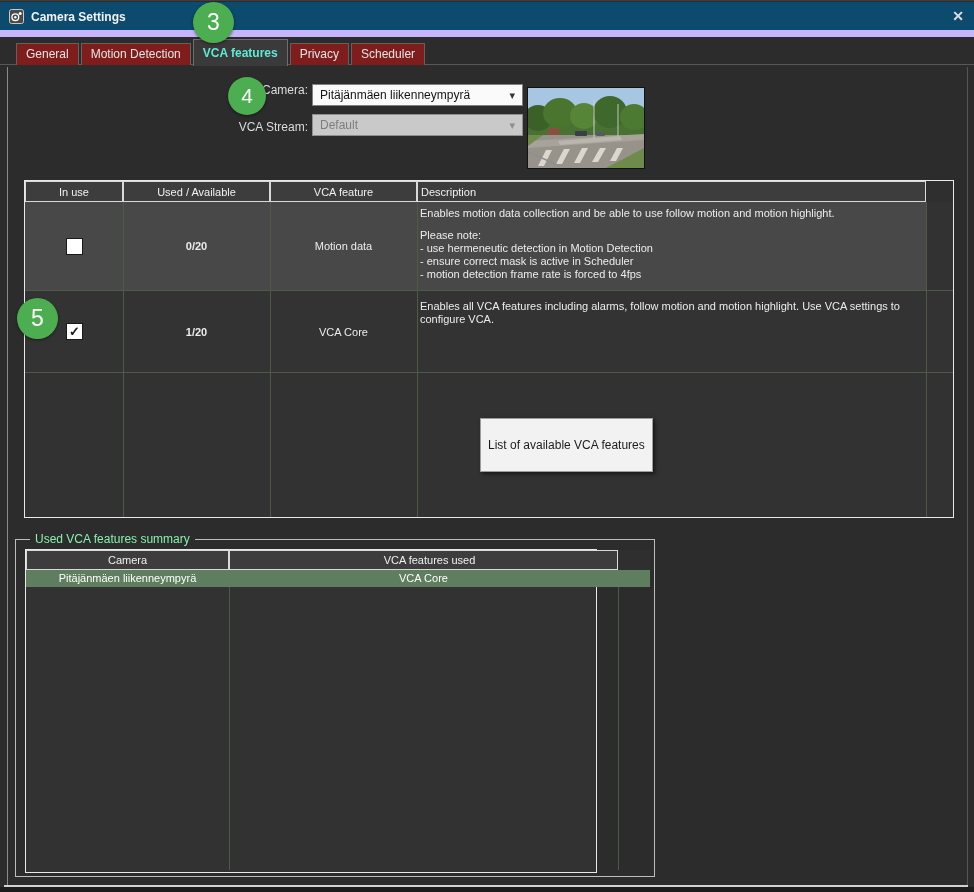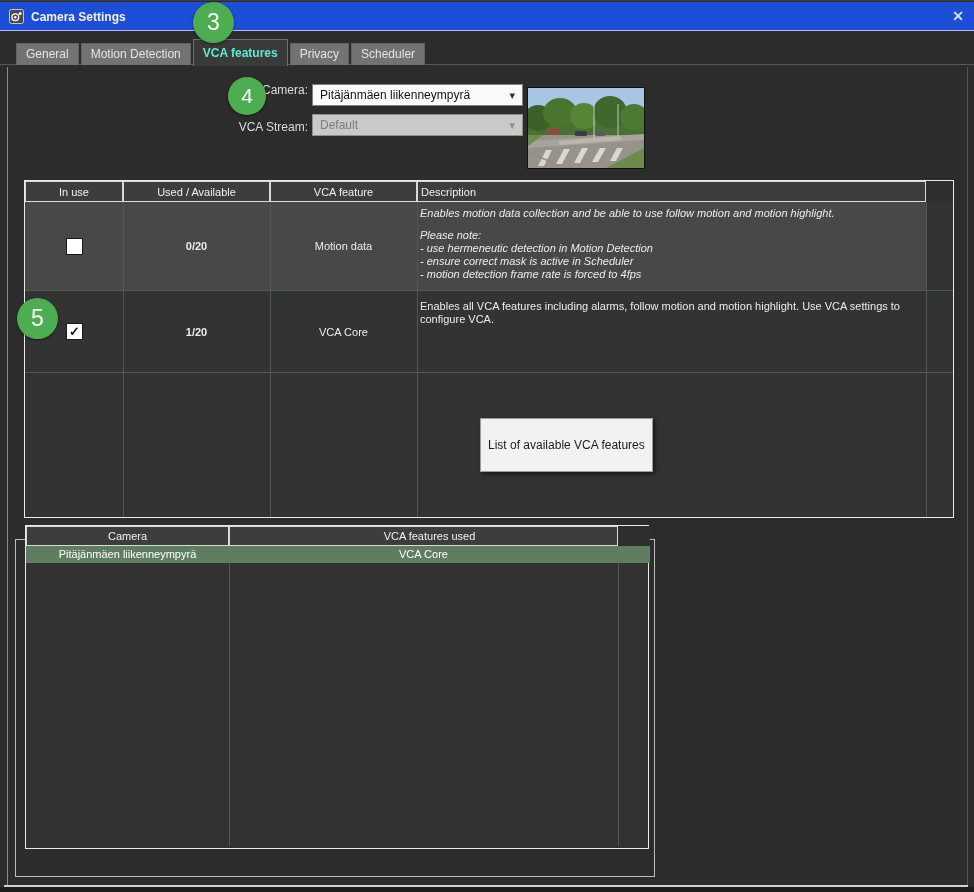--- a/index.html
+++ b/index.html
@@ -2,35 +2,35 @@
 <html><head>
 <meta charset="utf-8">
 <style>
   html,body{margin:0;padding:0;background:#101010;}
   #window{
     position:relative;width:974px;height:892px;overflow:hidden;
     background:#2c2c2c;font-family:"Liberation Sans",sans-serif;
     border-top:1px solid #3e3e3e;box-sizing:border-box;
   }
   
-  .titlebar{position:absolute;top:1px;left:0;right:0;height:28px;background:#1d4ed8;border-bottom:1px solid #c4b5fd;}
+  .titlebar{position:absolute;top:1px;left:0;right:0;height:28px;background:#0c4a6e;border-bottom:7px solid #c4b5fd;}
   .app-icon{position:absolute;left:9px;top:7px;width:15px;height:15px;}
   .win-title{position:absolute;left:31px;top:8px;font-size:12px;font-weight:bold;color:#f2f2f2;}
   .close-btn{position:absolute;right:10px;top:7px;font-size:14px;font-weight:bold;color:#dedede;cursor:default;line-height:14px;}
   
   .badge{position:absolute;border-radius:50%;background:#4cae50;color:#ffffff;
     display:flex;align-items:center;justify-content:center;z-index:60;
     box-shadow:0 1px 3px rgba(0,0,0,0.45);}
   #badge3{left:193px;top:1px;width:41px;height:41px;font-size:23px;}
   #badge4{left:228px;top:76px;width:38px;height:38px;font-size:21px;}
   #badge5{left:17px;top:297px;width:41px;height:41px;font-size:23px;}
   
   .tabs{position:absolute;top:37px;left:16px;height:27px;display:flex;align-items:flex-end;z-index:5;}
   .tab{height:21px;line-height:21px;padding:0 9px;font-size:12px;color:#e4e4e4;
-    background:#737373;border:1px solid #616161;border-bottom:none;margin-right:2px;white-space:nowrap;}
+    background:#7f1d1d;border:1px solid #616161;border-bottom:none;margin-right:2px;white-space:nowrap;}
   .tab.active{height:26px;line-height:26px;background:#3a3a3a;font-weight:bold;color:#5eead4;
     border-color:#6e6e6e;margin-bottom:-1px;z-index:6;}
   .tab-underline{position:absolute;top:63px;left:0;width:974px;height:1px;background:#585858;}
   
   .panel-left{position:absolute;left:7px;top:66px;width:1px;height:818px;background:#8a8a8a;}
   .panel-right{position:absolute;left:967px;top:66px;width:1px;height:818px;background:#565656;}
   .panel-bottom{position:absolute;left:4px;top:884px;width:964px;height:2px;background:#d2d2d2;}
   .win-bottom-strip{position:absolute;left:0;top:886px;width:974px;height:6px;background:#1d1d1d;}
   
   .lbl{position:absolute;color:#dcdcdc;font-size:12px;width:148px;left:160px;text-align:right;}
@@ -65,21 +65,21 @@
   .desc .gap{height:9px;}
   
   .tooltip{position:absolute;left:480px;top:417px;height:20px;line-height:20px;padding:16px 7px;
     background:#f2f2f2;color:#1c1c1c;border:1px solid #9c9c9c;font-size:12px;
     box-shadow:2px 2px 4px rgba(0,0,0,0.55);z-index:30;white-space:nowrap;}
   
   .groupbox{position:absolute;left:15px;top:538px;width:640px;height:338px;
     border:1px solid #bdbdbd;box-sizing:border-box;}
   .legend{position:absolute;left:14px;top:-8px;background:#2c2c2c;padding:0 5px;
     font-size:12px;color:#86efac;white-space:nowrap;}
-  .stable{position:absolute;left:25px;top:524px;width:624px;height:324px;
+  .stable{position:absolute;left:25px;top:548px;width:572px;height:324px;
     border:1px solid #e9e9e9;box-sizing:border-box;background:#323232;}
   .sh{position:absolute;top:0;height:20px;background:#3d3d3d;border:1px solid #d9d9d9;
     box-sizing:border-box;color:#f0f0f0;font-size:11px;display:flex;align-items:center;justify-content:center;}
   .sh-filler{position:absolute;top:0;left:592px;width:32px;height:20px;background:#2f2f2f;}
   .srow{position:absolute;left:0;top:20px;width:624px;height:17px;background:#5e7e5f;}
   .srow span{position:absolute;top:0;font-size:11px;line-height:17px;color:#ffffff;text-align:center;}
   .svline{position:absolute;top:37px;width:1px;height:283px;background:#4d5a48;}
 </style>
 </head>
 <body>
@@ -167,21 +167,21 @@
     <div class="vline" style="left:98px;"></div>
     <div class="vline" style="left:245px;"></div>
     <div class="vline" style="left:392px;"></div>
     <div class="vline" style="left:901px;"></div>
     <div class="hline" style="top:109px;"></div>
     <div class="hline" style="top:191px;"></div>
 
     <div class="cbox" style="left:41px;top:57px;"></div>
     <div class="cellc bold" style="left:98px;top:59px;width:147px;">0/20</div>
     <div class="cellc" style="left:245px;top:59px;width:147px;">Motion data</div>
-    <div class="desc" style="top:26px;font-style:italic;">
+    <div class="desc" style="top:26px;">
       <div>Enables motion data collection and be able to use follow motion and motion highlight.</div>
       <div class="gap"></div>
       <div>Please note:</div>
       <div>- use hermeneutic detection in Motion Detection</div>
       <div>- ensure correct mask is active in Scheduler</div>
       <div>- motion detection frame rate is forced to 4fps</div>
     </div>
 
     <div class="cbox" style="left:41px;top:142px;">
       <span>✓</span>

